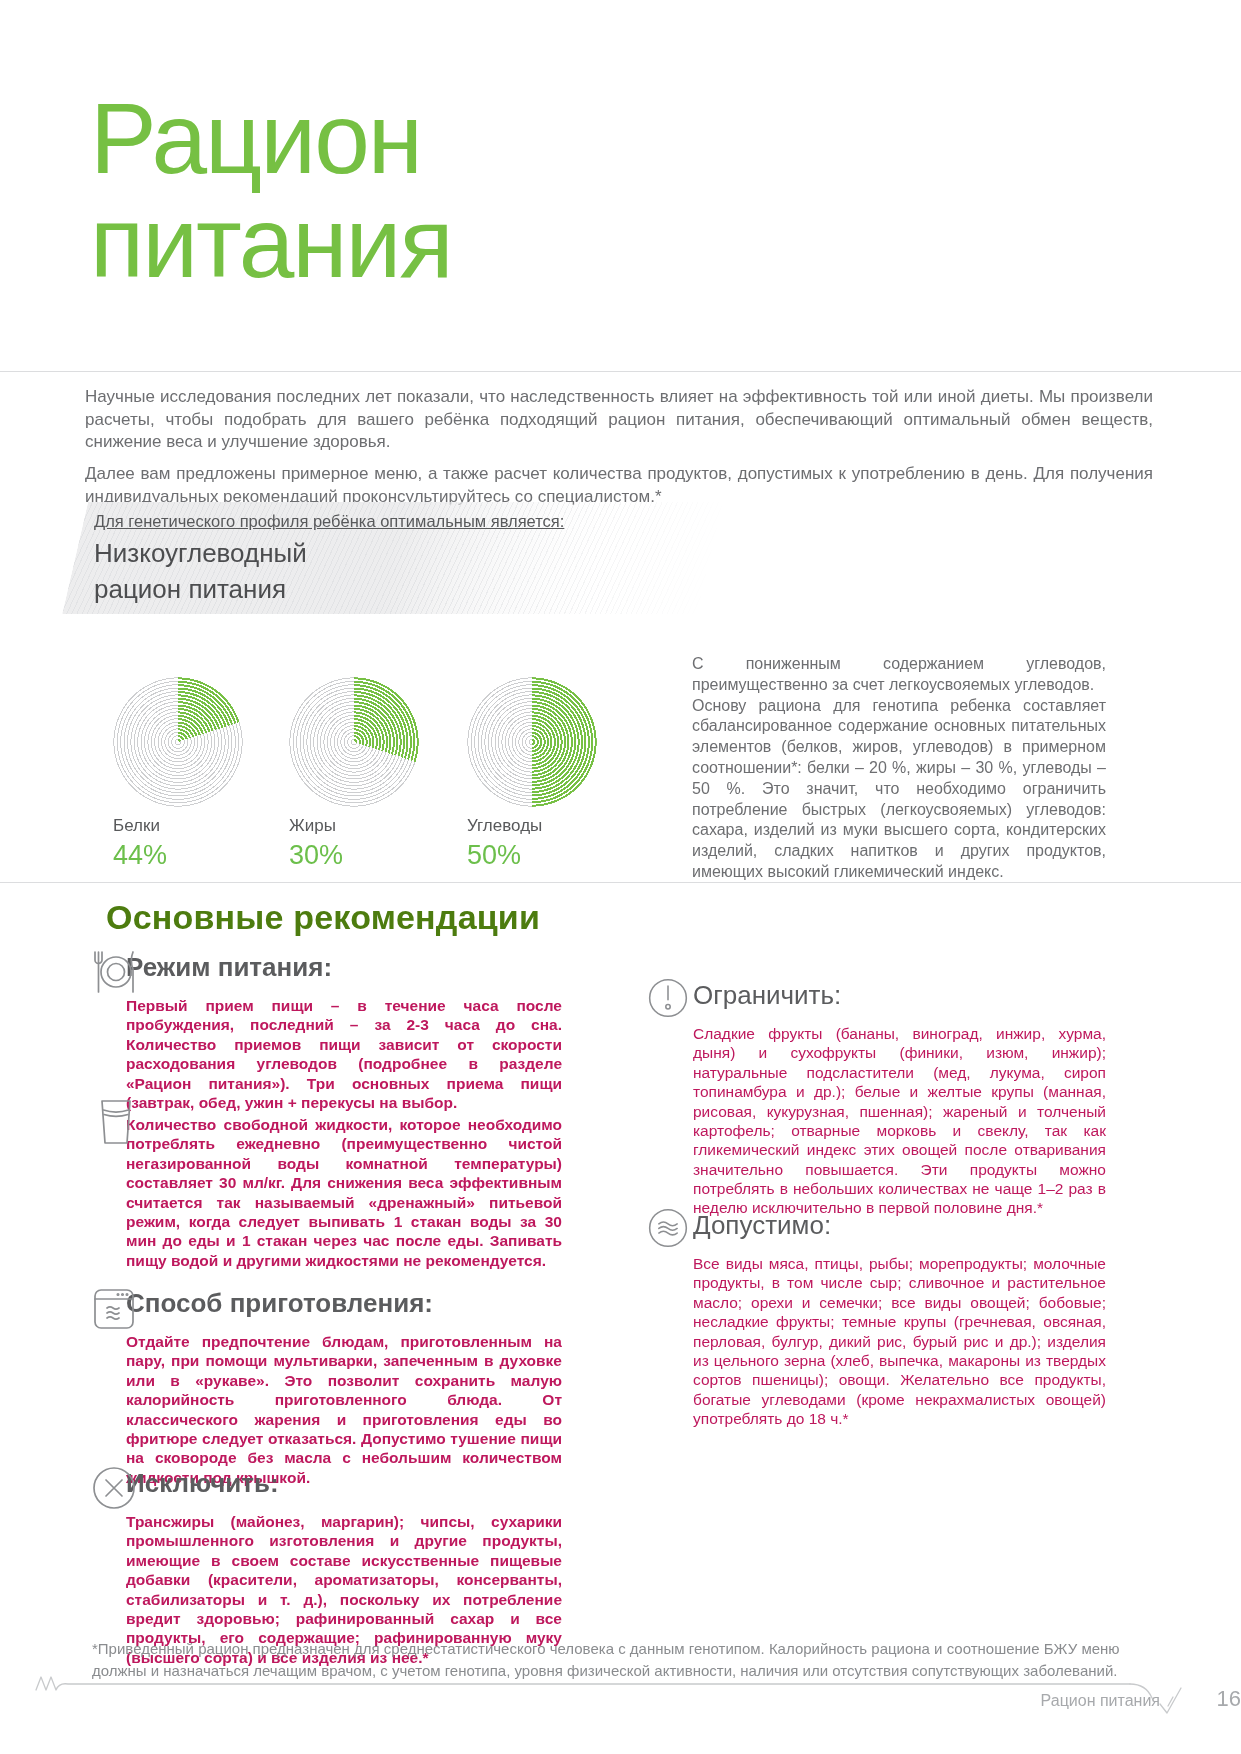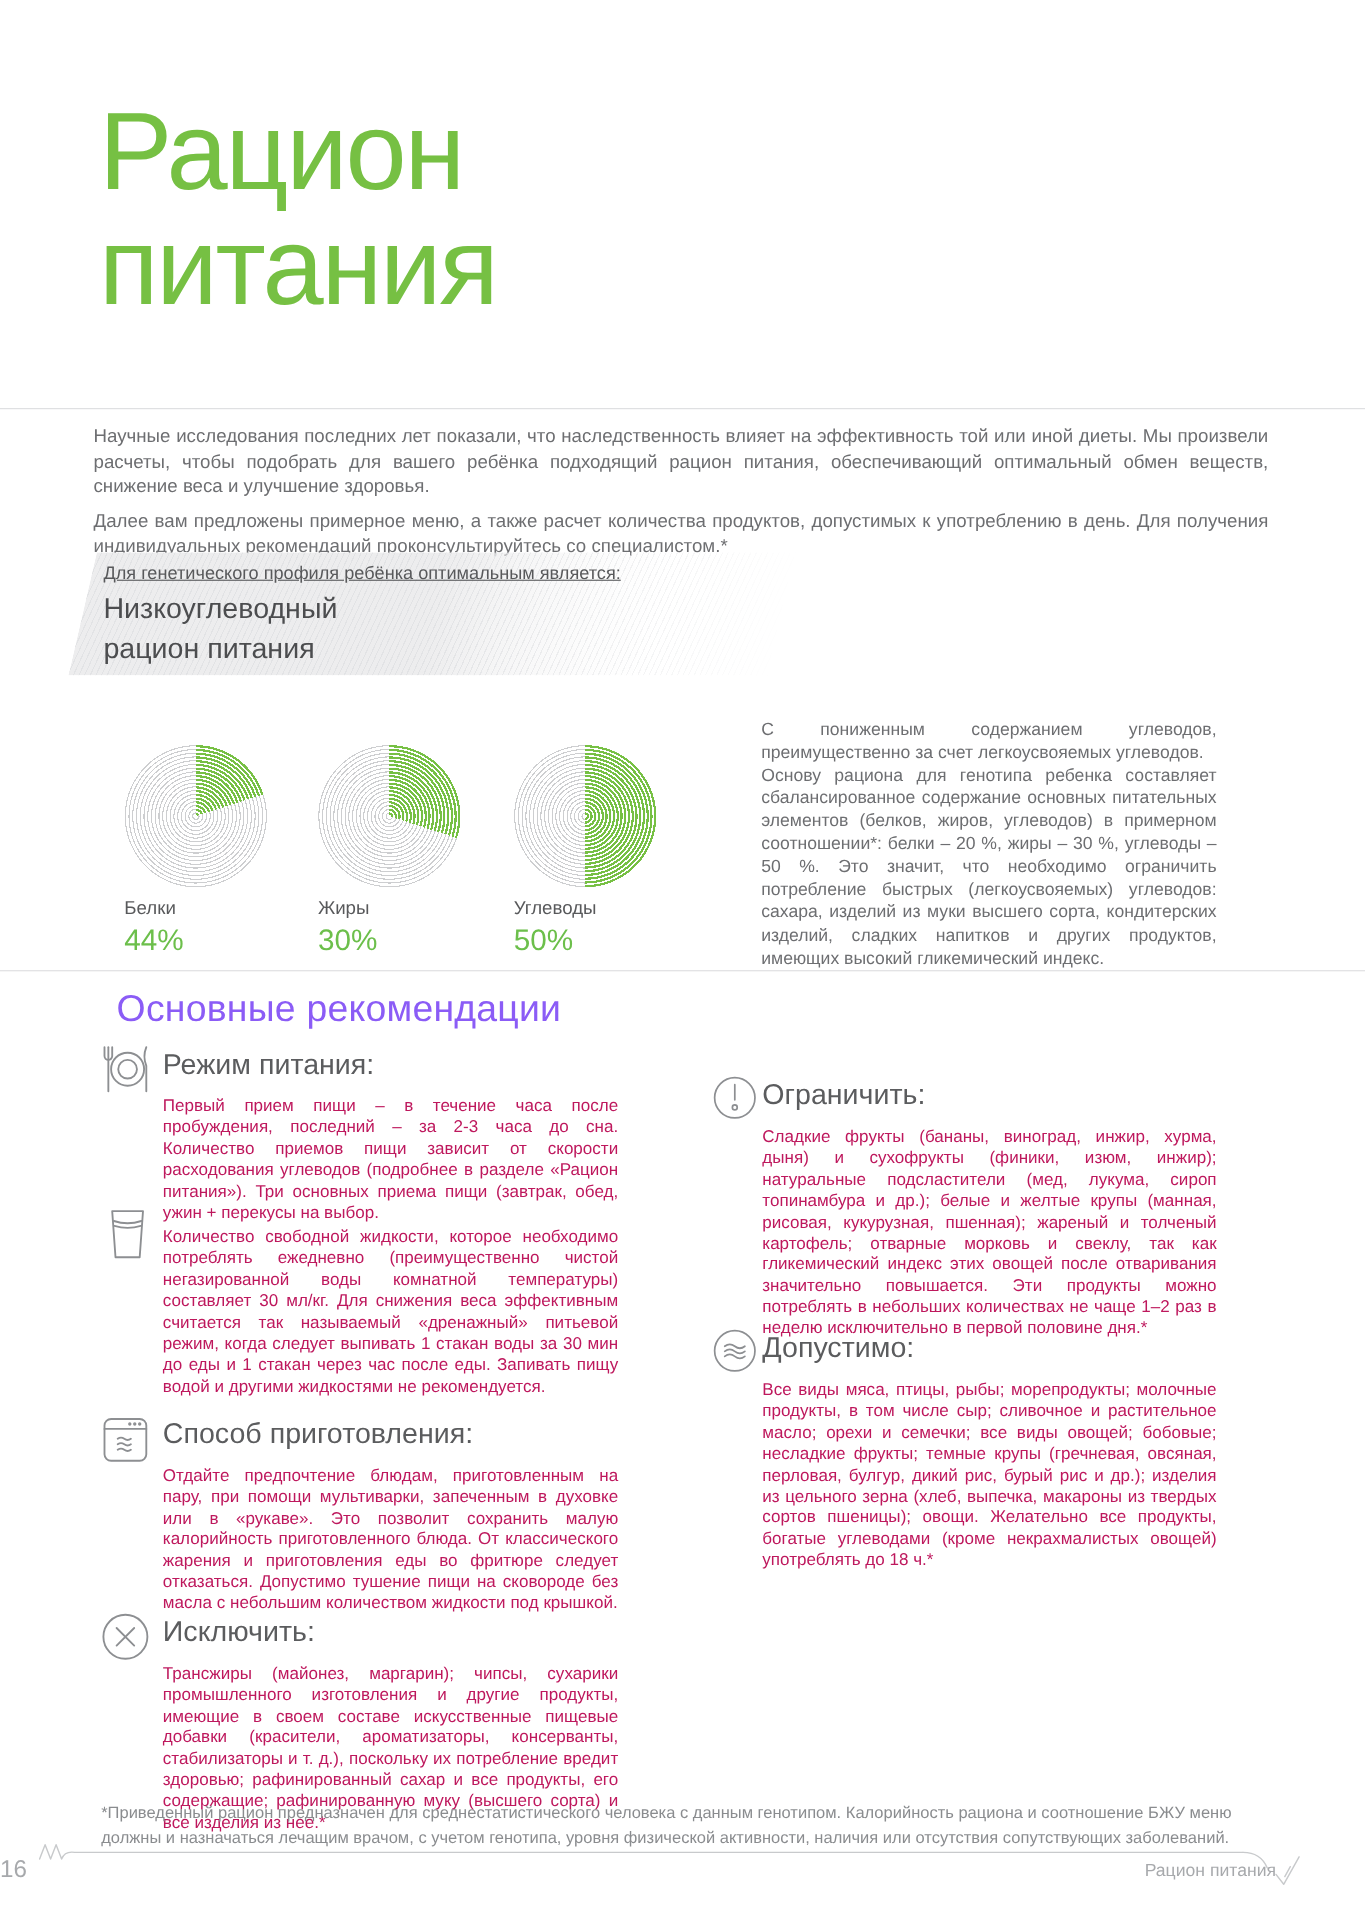--- a/index.html
+++ b/index.html
@@ -34,37 +34,37 @@
          background:repeating-radial-gradient(circle at 50% 50%, #ffffff 0 1.4px, #76c043 1.4px 3.4px);
          -webkit-mask:conic-gradient(from 0deg at 50% 50%, #000 0 var(--deg,90deg), transparent var(--deg,90deg) 360deg);
                  mask:conic-gradient(from 0deg at 50% 50%, #000 0 var(--deg,90deg), transparent var(--deg,90deg) 360deg); }
   .macro { position:absolute; top:816px; width:130px; text-align:left; }
   .macro-name { font-size:17px; color:#58595b; }
   .macro-pct { font-size:27px; color:#6cbf4b; margin-top:4px; }
 
   .diet-desc { position:absolute; left:692px; top:654px; width:414px; font-size:16px;
                line-height:1.3; text-align:justify; color:#6d6e71; }
 
-  .recs-heading { position:absolute; left:106px; top:898px; font-size:34px; font-weight:400;
-                  color:#8b5cf6; letter-spacing:0.2px; }
+  .recs-heading { position:absolute; left:106px; top:898px; font-size:34px; font-weight:700;
+                  color:#4d7c0f; letter-spacing:0.2px; }
 
   .rec-block { position:absolute; }
   .rec-block .icon { position:absolute; left:0; top:-4px; }
   .rec-title { font-size:26px; color:#5b5c5e; font-weight:400; }
   .rec-body { margin-top:13px; font-size:15.5px; line-height:1.25; text-align:justify; color:#be185d; }
   .col-left { left:90px; width:472px; }
-  .col-left .rec-title, .col-left .rec-body { margin-left:58px; }
+  .col-left .rec-title, .col-left .rec-body { margin-left:36px;font-weight:bold; }
   .col-right { left:646px; width:460px; }
   .col-right .rec-title, .col-right .rec-body { margin-left:47px; }
 
   .footnote { position:absolute; left:92px; top:1638px; width:1070px; font-size:15px;
               line-height:1.45; color:#8a8c8f; }
 
   .footer-svg { position:absolute; left:0; top:1660px; }
-  .page-num { position:absolute; left:0; top:1686px; width:1241px; text-align:left;
+  .page-num { position:absolute; left:0; top:1686px; width:1241px; text-align:right;
               font-size:22px; color:#a7a9ac; }
   .footer-label { position:absolute; left:1000px; top:1692px; width:160px; text-align:right;
                   font-size:16px; color:#a7a9ac; }
 
   svg.lineicon { stroke:#8d8f92; fill:none; stroke-width:1.7; stroke-linecap:round; stroke-linejoin:round; }
 </style>
 </head>
 <body>
 
 <div class="page">

